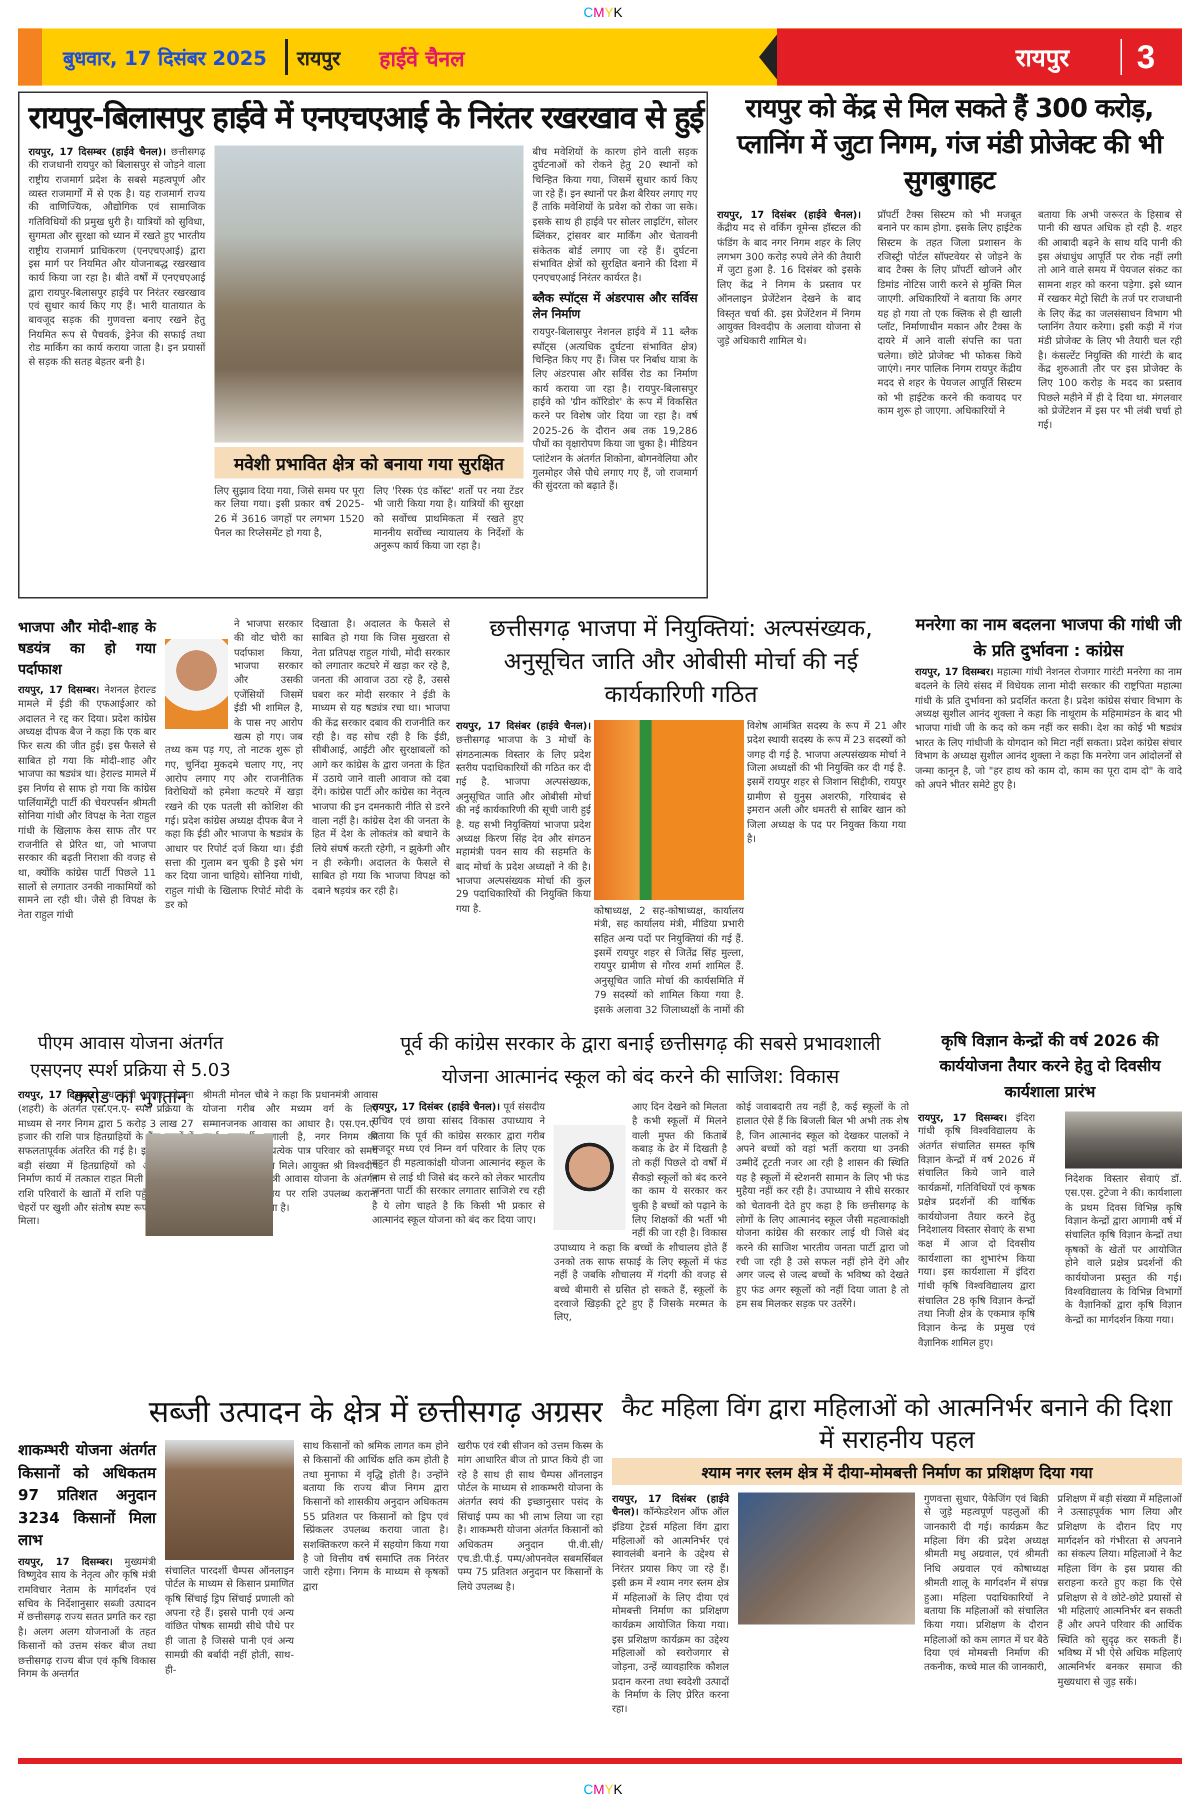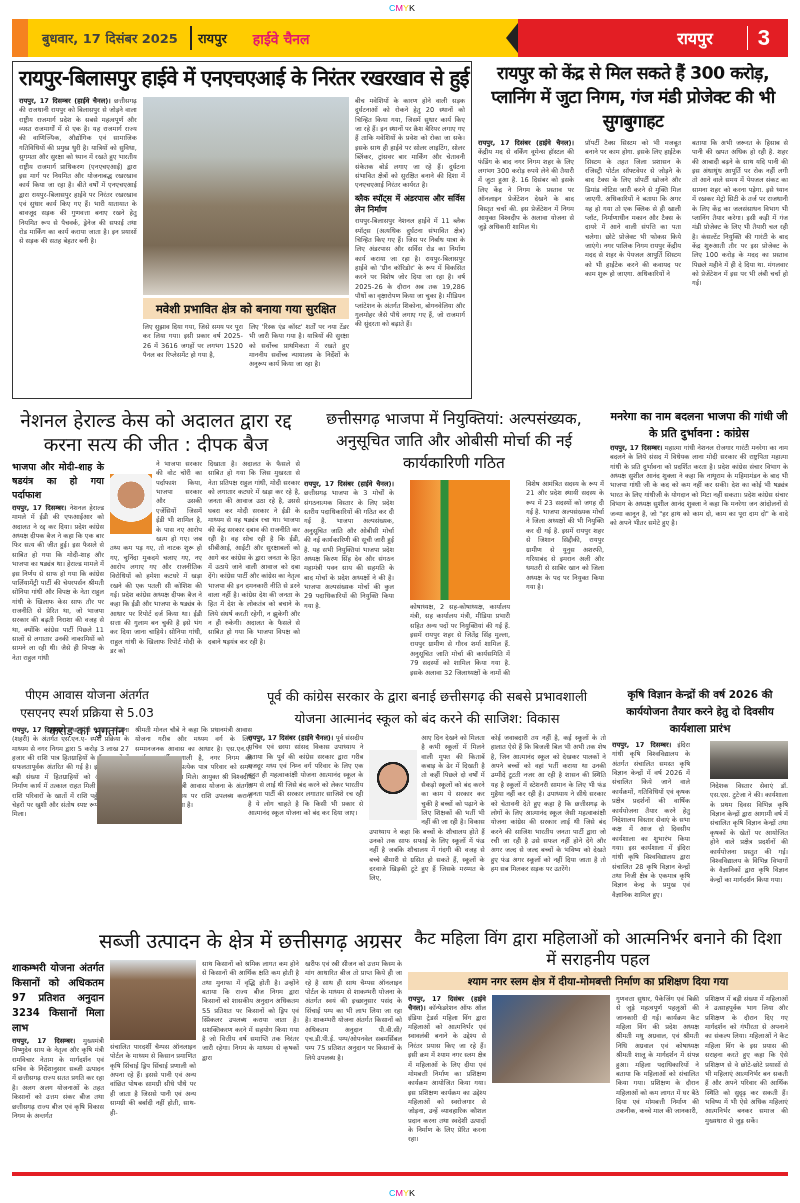--- a/index.html
+++ b/index.html
@@ -1,21 +1,21 @@
 <!DOCTYPE html>
 <html><head>
 <meta charset="utf-8">
 <style>
   * { box-sizing: border-box; margin: 0; padding: 0; }
   body { width: 800px; height: 1203px; background: #fff; font-family: "DejaVu Sans", sans-serif; color: #222; position: relative; overflow: hidden; }
   .cmyk { position: absolute; font-size: 9px; font-weight: normal; font-family: "Liberation Sans", sans-serif; letter-spacing: 0; }
   .cmyk .c { color: #00aeef; } .cmyk .m { color: #ec008c; } .cmyk .y { color: #f7d117; } .cmyk .k { color: #000; }
   .masthead { position: absolute; top: 19px; left: 12px; width: 776px; height: 38px; background: #ffcc00; display: flex; align-items: center; }
   .masthead .orange { width: 16px; height: 38px; background: #f58220; }
-  .masthead .date { font-size: 13px; font-weight: bold; margin-left: 14px; color: #404040; }
+  .masthead .date { font-size: 13px; font-weight: bold; margin-left: 14px; color: #1d4ed8; }
   .masthead .sep { width: 2px; height: 24px; background: #222; margin: 0 6px 0 12px; }
   .masthead .city { font-size: 13px; font-weight: bold; color: #222; }
   .masthead .brand { margin-left: 26px; font-size: 14px; font-weight: bold; color: #e3186c; display: flex; align-items: center; gap: 3px; }
   .masthead .red { position: absolute; right: 0; top: 0; height: 38px; width: 270px; background: #e31e24; display: flex; align-items: center; justify-content: flex-end; color: #fff; }
   .masthead .red .chev { position: absolute; left: -12px; top: 4px; width: 0; height: 0; border-top: 15px solid transparent; border-bottom: 15px solid transparent; border-right: 12px solid #222; }
   .masthead .red .sec { font-size: 16px; font-weight: bold; margin-right: 34px; }
   .masthead .red .bar { width: 1px; height: 24px; background: #fff; margin-right: 10px; }
   .masthead .red .pg { font-size: 22px; font-weight: bold; margin-right: 18px; font-family: "Liberation Sans", sans-serif; }
 
   .art { position: absolute; overflow: hidden; }
@@ -77,38 +77,37 @@
 <div class="art" style="top:61px;left:478px;width:310px;height:340px;">
   <div class="hl" style="font-size:17.5px;letter-spacing:-0.6px;line-height:24px;">रायपुर को केंद्र से मिल सकते हैं 300 करोड़, प्लानिंग में जुटा निगम, गंज मंडी प्रोजेक्ट की भी सुगबुगाहट</div>
   <div class="cols" style="margin-top:6px;gap:11px;">
     <div class="body"><span class="kicker">रायपुर, 17 दिसंबर (हाईवे चैनल)।</span> <span>केंद्रीय मद से वर्किंग वूमेन्स हॉस्टल की फंडिंग के बाद नगर निगम शहर के लिए लगभग 300 करोड़ रुपये लेने की तैयारी में जुटा हुआ है. 16 दिसंबर को इसके लिए केंद्र ने निगम के प्रस्ताव पर ऑनलाइन प्रेजेंटेशन देखने के बाद विस्तृत चर्चा की. इस प्रेजेंटेशन में निगम आयुक्त विश्वदीप के अलावा योजना से जुड़े अधिकारी शामिल थे।</span></div>
     <div class="body">प्रॉपर्टी टैक्स सिस्टम को भी मजबूत बनाने पर काम होगा. इसके लिए हाईटेक सिस्टम के तहत जिला प्रशासन के रजिस्ट्री पोर्टल सॉफ्टवेयर से जोड़ने के बाद टैक्स के लिए प्रॉपर्टी खोजने और डिमांड नोटिस जारी करने से मुक्ति मिल जाएगी. अधिकारियों ने बताया कि अगर यह हो गया तो एक क्लिक से ही खाली प्लॉट, निर्माणाधीन मकान और टैक्स के दायरे में आने वाली संपत्ति का पता चलेगा। छोटे प्रोजेक्ट भी फोकस किये जाएंगे। नगर पालिक निगम रायपुर केंद्रीय मदद से शहर के पेयजल आपूर्ति सिस्टम को भी हाईटेक करने की कवायद पर काम शुरू हो जाएगा. अधिकारियों ने</div>
     <div class="body">बताया कि अभी जरूरत के हिसाब से पानी की खपत अधिक हो रही है. शहर की आबादी बढ़ने के साथ यदि पानी की इस अंधाधुंध आपूर्ति पर रोक नहीं लगी तो आने वाले समय में पेयजल संकट का सामना शहर को करना पड़ेगा. इसे ध्यान में रखकर मेट्रो सिटी के तर्ज पर राजधानी के लिए केंद्र का जलसंसाधन विभाग भी प्लानिंग तैयार करेगा। इसी कड़ी में गंज मंडी प्रोजेक्ट के लिए भी तैयारी चल रही है। कंसल्टेंट नियुक्ति की गारंटी के बाद केंद्र शुरुआती तौर पर इस प्रोजेक्ट के लिए 100 करोड़ के मदद का प्रस्ताव पिछले महीने में ही दे दिया था. मंगलवार को प्रेजेंटेशन में इस पर भी लंबी चर्चा हो गई।</div>
   </div>
 </div>
 
 <div class="art" style="top:408px;left:12px;width:288px;height:270px;">
-  <div class="hl" style="font-size:19px;line-height:24px;font-weight:normal;font-family:'DejaVu Sans',sans-serif;">नेशनल हेराल्ड केस को अदालत द्वारा रद्द करना सत्य की जीत : दीपक बैज</div>
   <div class="cols" style="margin-top:4px;gap:6px;">
     <div class="body">
       <div class="sub-hl" style="font-size:9.5px;line-height:14px;margin-bottom:2px;">भाजपा और मोदी-शाह के षडयंत्र का हो गया पर्दाफाश</div>
       <span class="kicker">रायपुर, 17 दिसम्बर।</span>
       <span>नेशनल हेराल्ड मामले में ईडी की एफआईआर को अदालत ने रद्द कर दिया। प्रदेश कांग्रेस अध्यक्ष दीपक बैज ने कहा कि एक बार फिर सत्य की जीत हुई। इस फैसले से साबित हो गया कि मोदी-शाह और भाजपा का षड्यंत्र था। हेराल्ड मामले में इस निर्णय से साफ हो गया कि कांग्रेस पार्लियामेंट्री पार्टी की चेयरपर्सन श्रीमती सोनिया गांधी और विपक्ष के नेता राहुल गांधी के खिलाफ केस साफ तौर पर राजनीति से प्रेरित था, जो भाजपा सरकार की बढ़ती निराशा की वजह से था, क्योंकि कांग्रेस पार्टी पिछले 11 सालों से लगातार उनकी नाकामियों को सामने ला रही थी। जैसे ही विपक्ष के नेता राहुल गांधी</span>
     </div>
     <div class="body">
       <div class="img" style="float:left;width:42px;height:60px;margin:14px 4px 2px 0;background:radial-gradient(circle at 50% 35%,#c98f6a 0 30%,#f3f3f3 31% 60%,#e88a2a 61%);"></div>
       <span>ने भाजपा सरकार की वोट चोरी का पर्दाफाश किया, भाजपा सरकार और उसकी एजेंसियों जिसमें ईडी भी शामिल है, के पास नए आरोप खत्म हो गए। जब तथ्य कम पड़ गए, तो नाटक शुरू हो गए, चुनिंदा मुकदमे चलाए गए, नए आरोप लगाए गए और राजनीतिक विरोधियों को हमेशा कटघरे में खड़ा रखने की एक पतली सी कोशिश की गई। प्रदेश कांग्रेस अध्यक्ष दीपक बैज ने कहा कि ईडी और भाजपा के षड्यंत्र के आधार पर रिपोर्ट दर्ज किया था। ईडी सत्ता की गुलाम बन चुकी है इसे भंग कर दिया जाना चाहिये। सोनिया गांधी, राहुल गांधी के खिलाफ रिपोर्ट मोदी के डर को</span>
     </div>
     <div class="body">दिखाता है। अदालत के फैसले से साबित हो गया कि जिस मुखरता से नेता प्रतिपक्ष राहुल गांधी, मोदी सरकार को लगातार कटघरे में खड़ा कर रहे है, जनता की आवाज उठा रहे है, उससे घबरा कर मोदी सरकार ने ईडी के माध्यम से यह षड्यंत्र रचा था। भाजपा की केंद्र सरकार दबाव की राजनीति कर रही है। वह सोच रही है कि ईडी, सीबीआई, आईटी और सुरक्षाबलों को आगे कर कांग्रेस के द्वारा जनता के हित में उठाये जाने वाली आवाज को दबा देंगे। कांग्रेस पार्टी और कांग्रेस का नेतृत्व भाजपा की इन दमनकारी नीति से डरने वाला नहीं है। कांग्रेस देश की जनता के हित में देश के लोकतंत्र को बचाने के लिये संघर्ष करती रहेगी, न झुकेगी और न ही रुकेगी। अदालत के फैसले से साबित हो गया कि भाजपा विपक्ष को दबाने षड़यंत्र कर रही है।</div>
   </div>
 </div>
 
 <div class="art" style="top:408px;left:304px;width:300px;height:270px;">
   <div class="hl" style="font-size:15.5px;line-height:22px;font-weight:normal;">छत्तीसगढ़ भाजपा में नियुक्तियां: अल्पसंख्यक, अनुसूचित जाति और ओबीसी मोर्चा की नई कार्यकारिणी गठित</div>
-  <div class="cols" style="margin-top:6px;gap:16px;">
+  <div class="cols" style="margin-top:6px;gap:2px;">
     <div class="body" style="flex:0 0 90px;"><span class="kicker">रायपुर, 17 दिसंबर (हाईवे चैनल)।</span> <span>छत्तीसगढ़ भाजपा के 3 मोर्चों के संगठनात्मक विस्तार के लिए प्रदेश स्तरीय पदाधिकारियों की गठित कर दी गई है. भाजपा अल्पसंख्यक, अनुसूचित जाति और ओबीसी मोर्चा की नई कार्यकारिणी की सूची जारी हुई है. यह सभी नियुक्तियां भाजपा प्रदेश अध्यक्ष किरण सिंह देव और संगठन महामंत्री पवन साय की सहमति के बाद मोर्चा के प्रदेश अध्यक्षों ने की है। भाजपा अल्पसंख्यक मोर्चा की कुल 29 पदाधिकारियों की नियुक्ति किया गया है.</span></div>
     <div style="flex:0 0 100px;">
       <div class="img" style="height:120px;background:linear-gradient(90deg,#e8731f 0%,#f4a040 30%,#2f8f3a 31% 38%,#f08a20 39% 100%);"></div>
       <div class="body" style="margin-top:3px;">कोषाध्यक्ष, 2 सह-कोषाध्यक्ष, कार्यालय मंत्री, सह कार्यालय मंत्री, मीडिया प्रभारी सहित अन्य पदों पर नियुक्तियां की गई हैं. इसमें रायपुर शहर से जितेंद्र सिंह मुल्ला, रायपुर ग्रामीण से गौरव शर्मा शामिल हैं. अनुसूचित जाति मोर्चा की कार्यसमिति में 79 सदस्यों को शामिल किया गया है. इसके अलावा 32 जिलाध्यक्षों के नामों की भी घोषणा की गई है।</div>
     </div>
     <div class="body">विशेष आमंत्रित सदस्य के रूप में 21 और प्रदेश स्थायी सदस्य के रूप में 23 सदस्यों को जगह दी गई है. भाजपा अल्पसंख्यक मोर्चा ने जिला अध्यक्षों की भी नियुक्ति कर दी गई है. इसमें रायपुर शहर से जिशान सिद्दीकी, रायपुर ग्रामीण से युनुस अशरफी, गरियाबंद से इमरान अली और धमतरी से साबिर खान को जिला अध्यक्ष के पद पर नियुक्त किया गया है।</div>
   </div>
 </div>
 
 <div class="art" style="top:408px;left:610px;width:178px;height:270px;">

